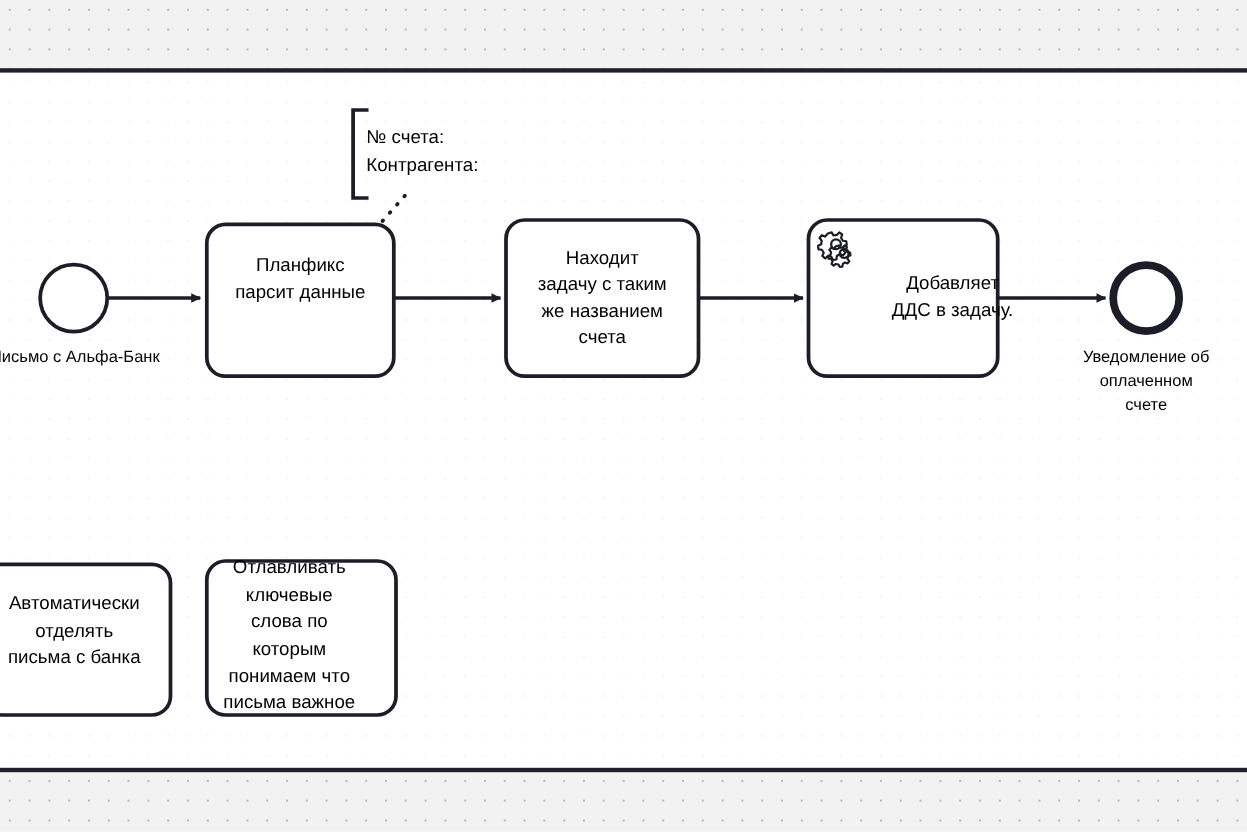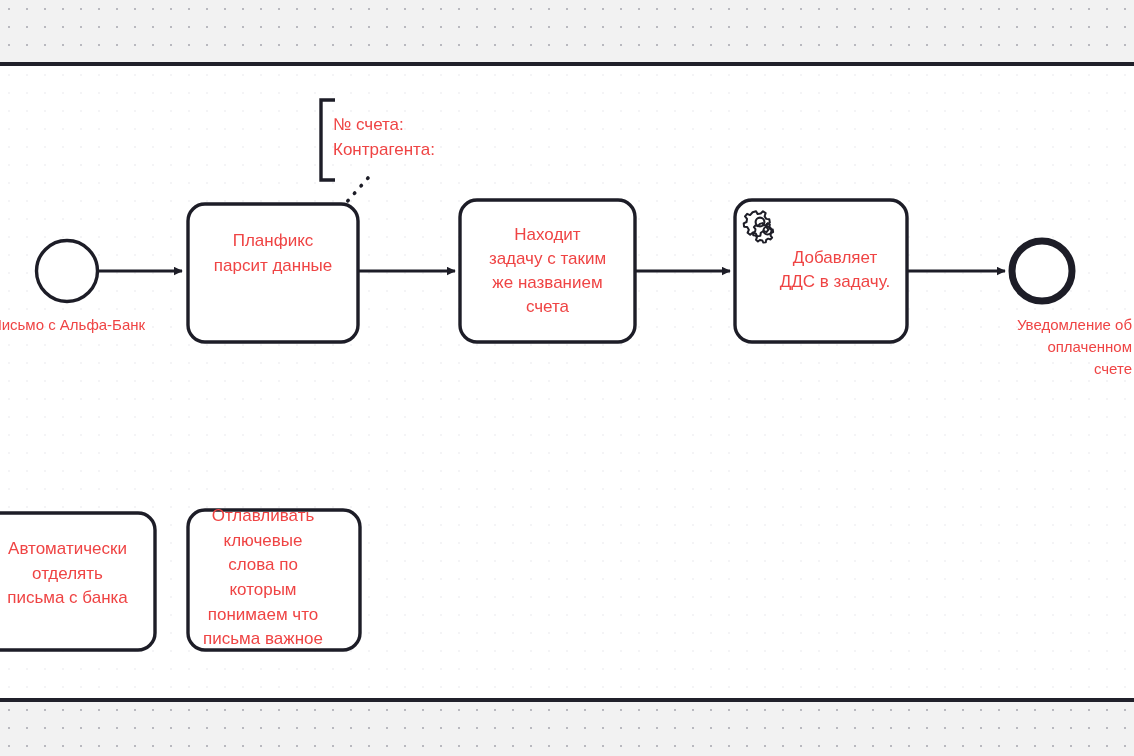--- a/index.html
+++ b/index.html
@@ -62,21 +62,21 @@
   #diagram-svg {
     position: absolute;
     left: 0; top: 0;
     width: 1134px;
     height: 756px;
   }
 
   
   .txt {
     position: absolute;
-    color: #ef4444;
+    color: #000000;
     text-align: center;
     white-space: pre-line;
     line-height: 1.42;
   }
   .task-label {
     font-size: 17px;
     display: flex;
     align-items: center;
     justify-content: center;
   }
@@ -159,24 +159,24 @@
   <div class="txt event-label" style="left:-22px; top:314px; width:180px;">Письмо с Альфа-Банк</div>
 
   <div class="txt task-label" style="left:190px; top:206px; width:166px; height:95px;">Планфикс
 парсит данные</div>
 
   <div class="txt task-label" style="left:462px; top:202px; width:171px; height:138px;">Находит
 задачу с таким
 же названием
 счета</div>
 
-  <div class="txt task-label" style="left:737px; top:215px; width:196px; height:110px;">Добавляет
+  <div class="txt task-label" style="left:768px; top:215px; width:196px; height:110px;">Добавляет
 ДДС в задачу.</div>
 
-  <div class="txt event-label" style="left:952px; top:314px; width:180px;text-align:right;">Уведомление об
+  <div class="txt event-label" style="left:952px; top:314px; width:180px;">Уведомление об
 оплаченном
 счете</div>
 
   <div class="txt annotation-label" style="left:333px; top:112px; width:300px;">№ счета:
 Контрагента:</div>
 
   <div class="txt note-label" style="left:-18px; top:537px; width:171px;">Автоматически
 отделять
 письма с банка</div>
 

